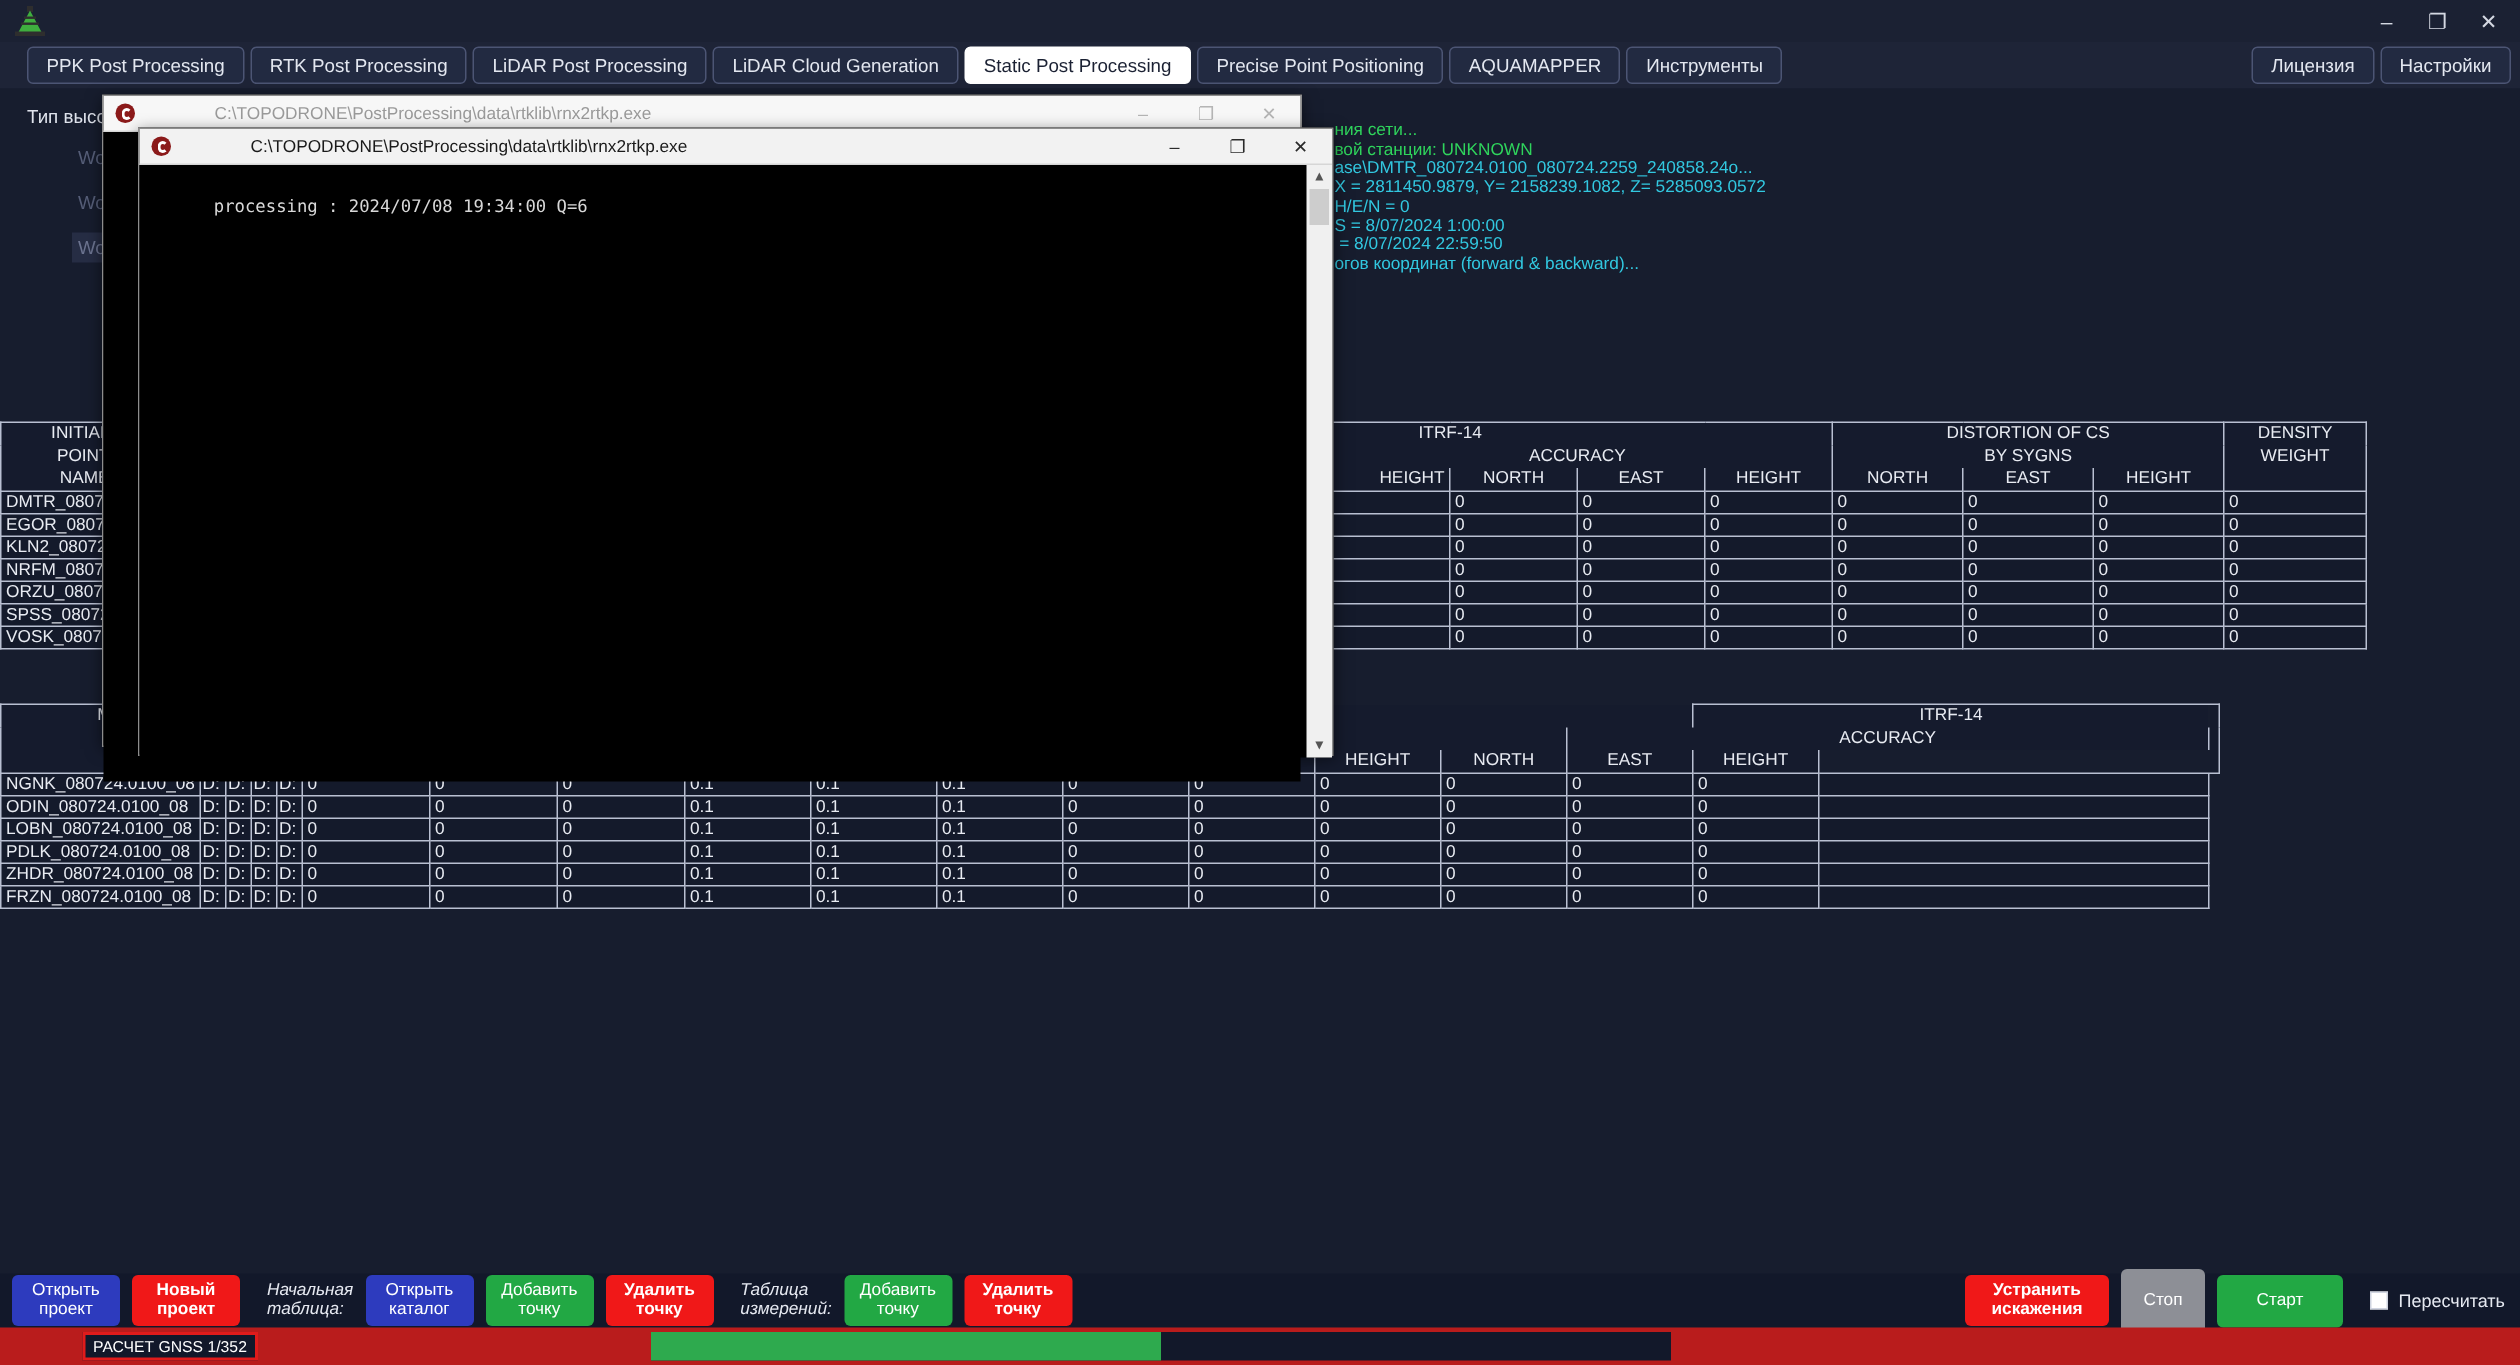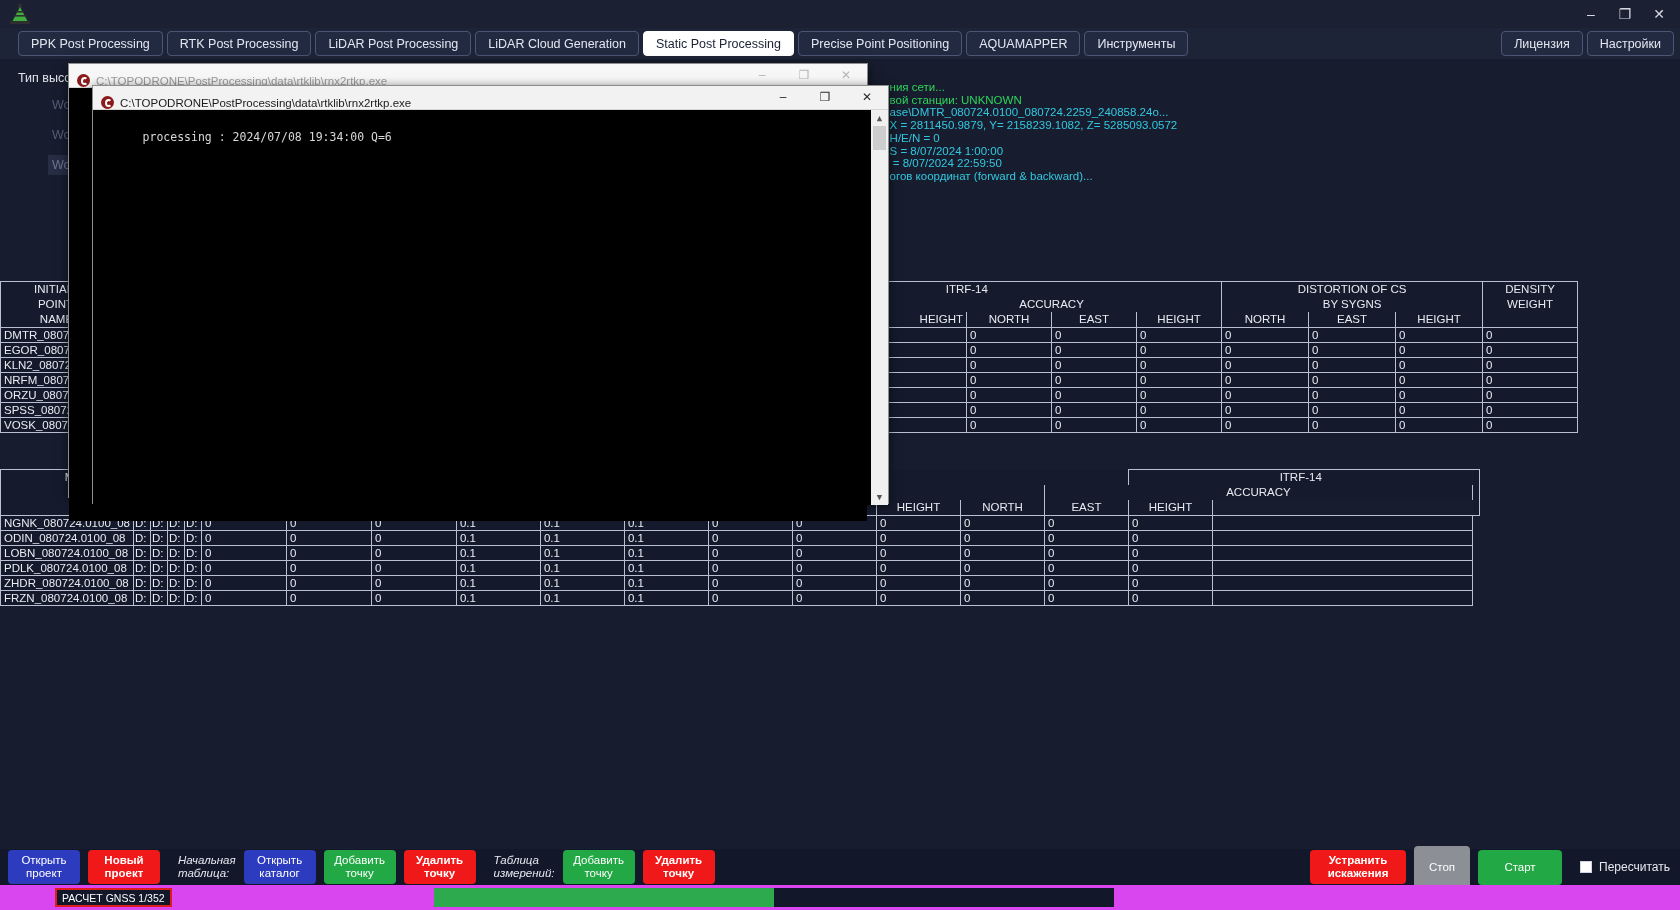--- a/index.html
+++ b/index.html
@@ -86,41 +86,42 @@
     border:none; border-radius:4px; color:#fff; font-size:11.5px; line-height:13px;
     padding:4px 8px; margin-left:8px; text-align:center; min-width:72px;
     font-family:"Liberation Sans", sans-serif; cursor:default;
   }
   .btn.blue { background:#2d3bbe; }
   .btn.red  { background:#f01818;font-weight:bold; }
   .btn.green{ background:#22a844; }
   .btn.grey { background:#8d8f96; }
   .lbl-inline { color:#e6e9f1; font-size:11.5px; line-height:13px; margin-left:18px; text-align:left;font-style:italic; }
 
-  .statusbar { position:absolute; left:0; top:885px; width:1680px; height:25px; background:#d946ef;text-align:center; }
+  .statusbar { position:absolute; left:0; top:885px; width:1680px; height:25px; background:#b91c1c;text-align:center; }
   .calc-box {
     position:absolute; left:55px; top:3px; height:19px;
     border:2px solid #e01b1b; color:#ffffff; font-size:10.5px;
     padding:0 5px; line-height:16px; background:#12182a; white-space:nowrap;
   }
   .progress-track { position:absolute; left:434px; top:3px; width:680px; height:19px; background:#12182a; }
   .progress-fill { height:19px; background:#2eaa4e; width:50%; }
 
   .checkbox-wrap { display:flex; align-items:center; margin-left:18px; }
   .cbox { width:12px; height:12px; background:#ffffff; border:1px solid #cfd4e0; }
   .cbox-lbl { color:#e6e9f1; font-size:12px; margin-left:7px; }
 
   
   .console {
     position:absolute; background:#000; border:1px solid #8d8d8d;
     box-shadow:0 2px 10px rgba(0,0,0,.55);
   }
   .console-title {
-    height:24px; background:#f2f2f2; display:flex; align-items:flex-end;
+    height:24px; background:#f2f2f2; display:flex; align-items:center;
     border-bottom:1px solid #d6d6d6;
+    gap:47px;
   }
   .console-title.dim { background:#f7f7f7; }
   .cmd-icon {
     width:13px; height:13px; border-radius:50%;
     background:#8b1a1a; margin:0 6px 0 8px; position:relative; flex:0 0 auto;
   }
   .cmd-icon::after {
     content:""; position:absolute; left:4px; top:2.5px;
     width:7px; height:8px; border:2px solid #ffffff; border-radius:50%;
     border-right-color:transparent; box-sizing:border-box;

